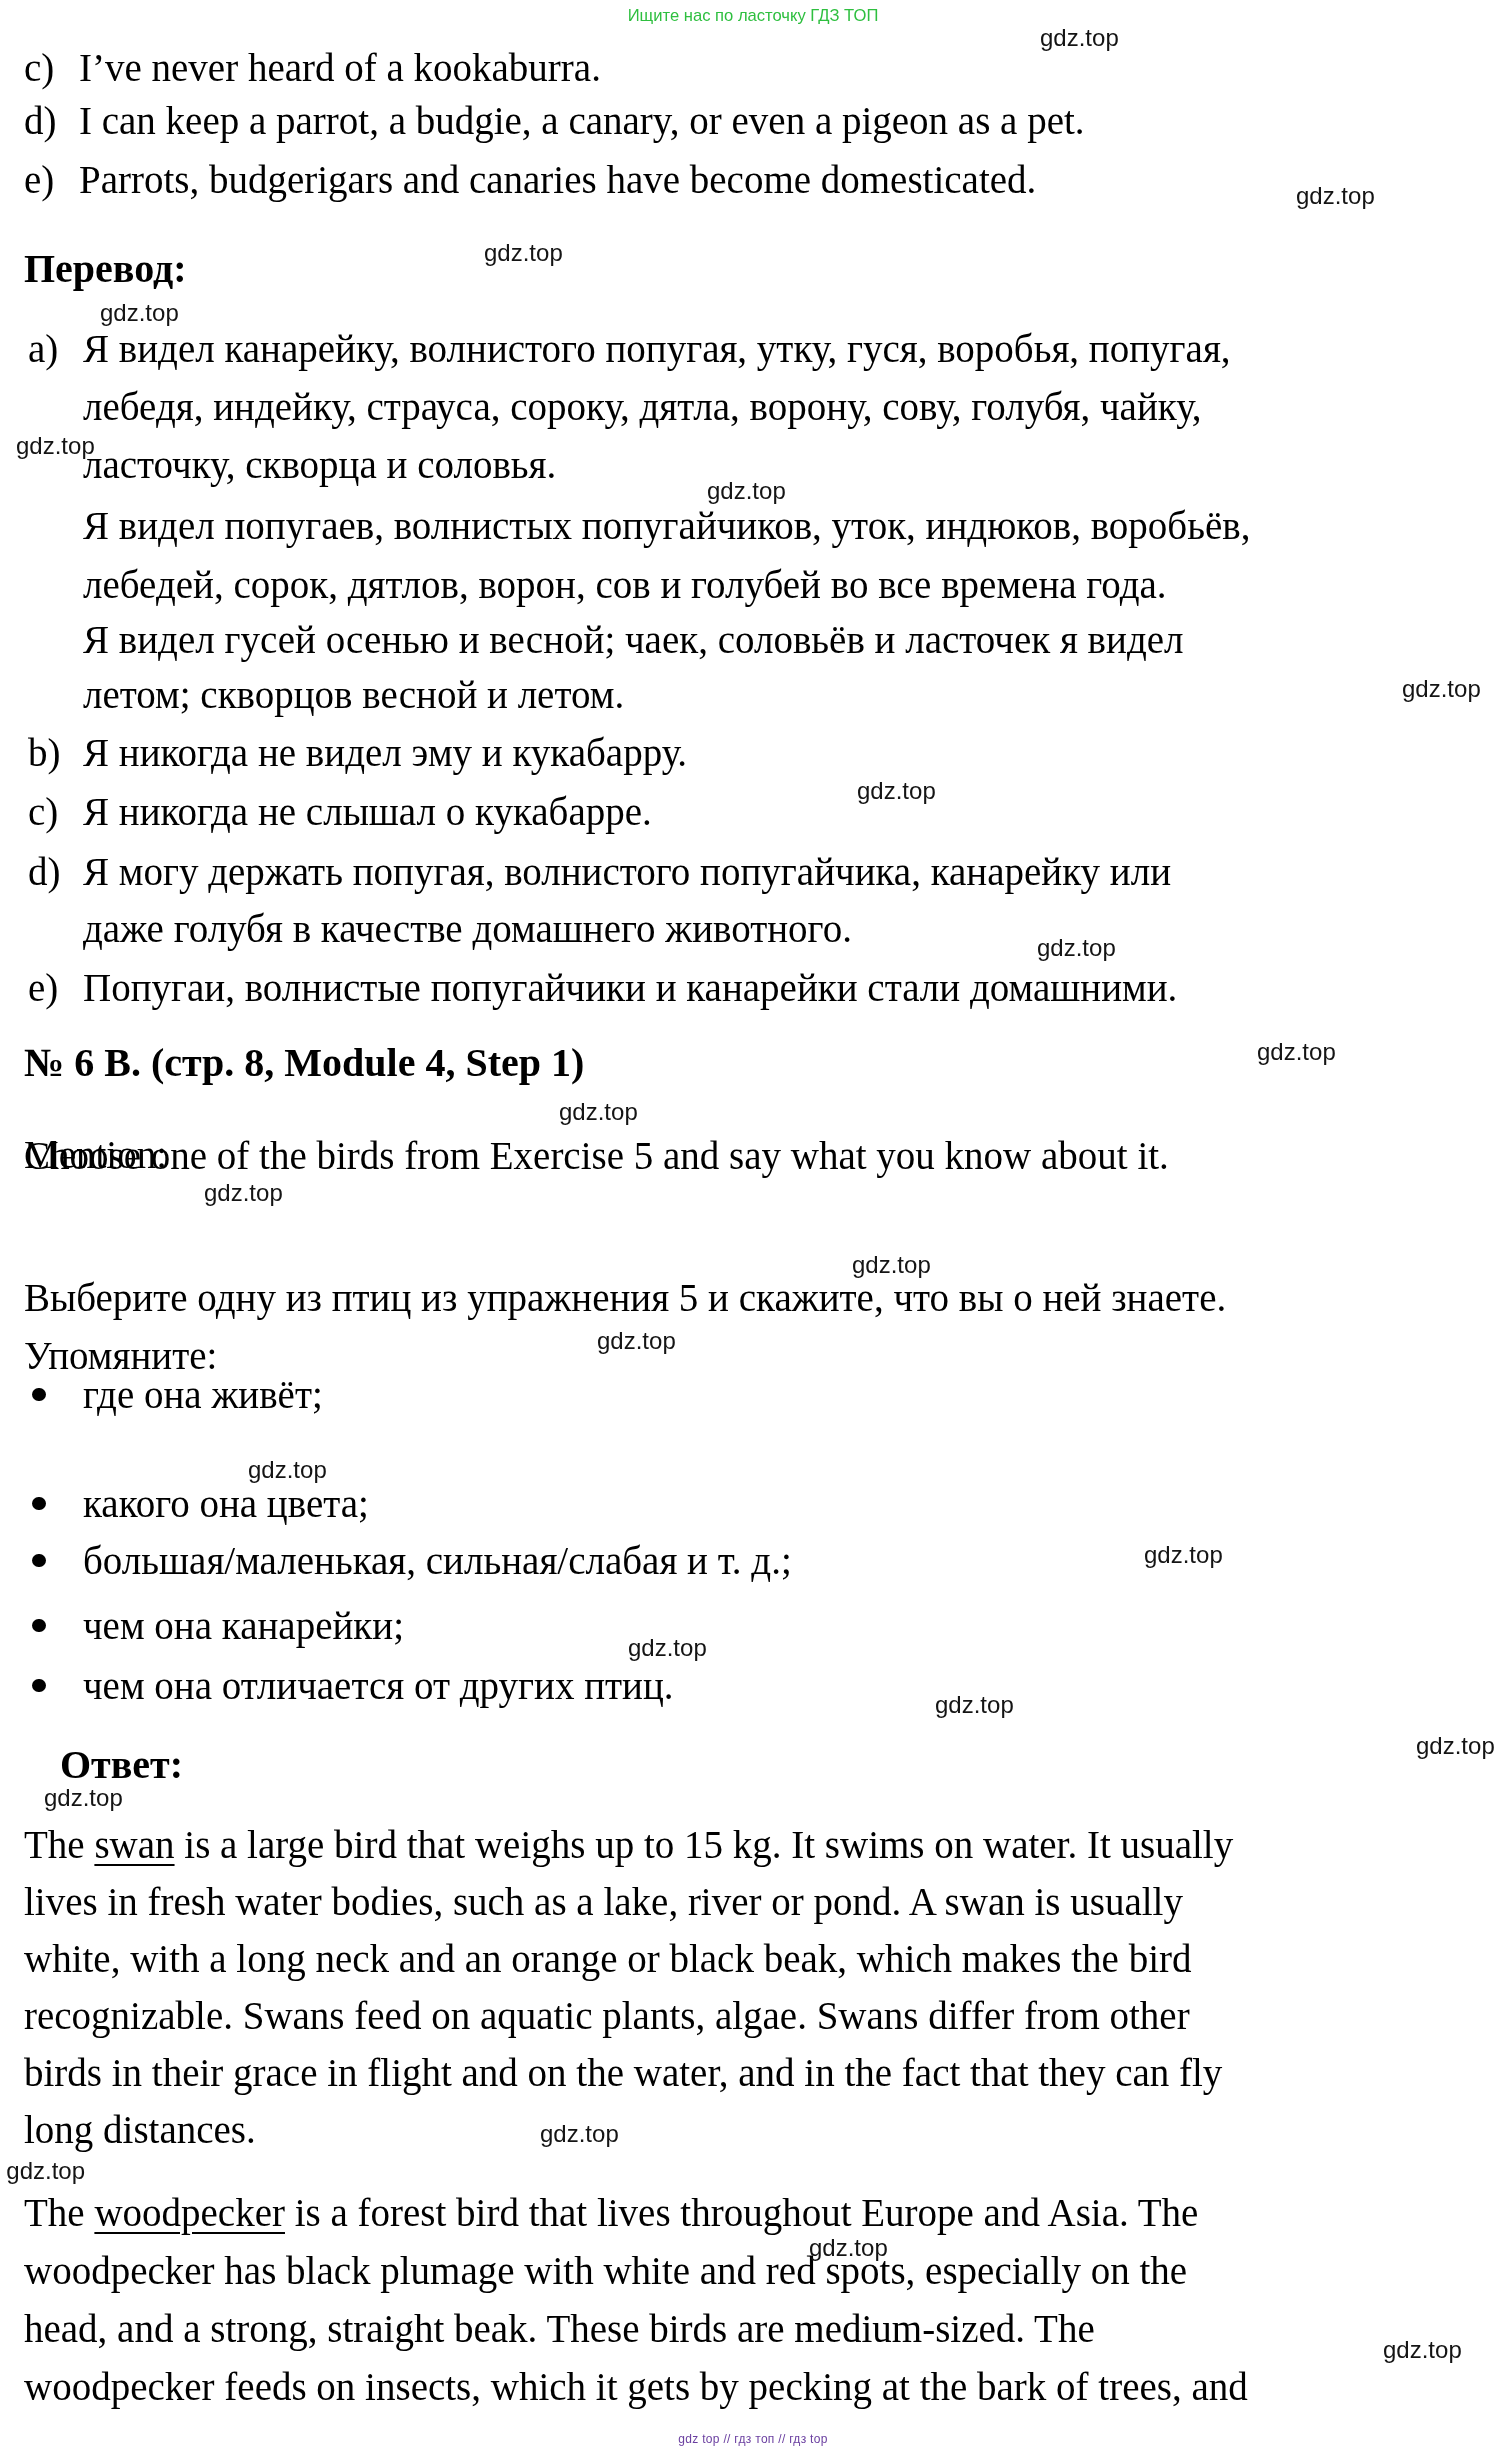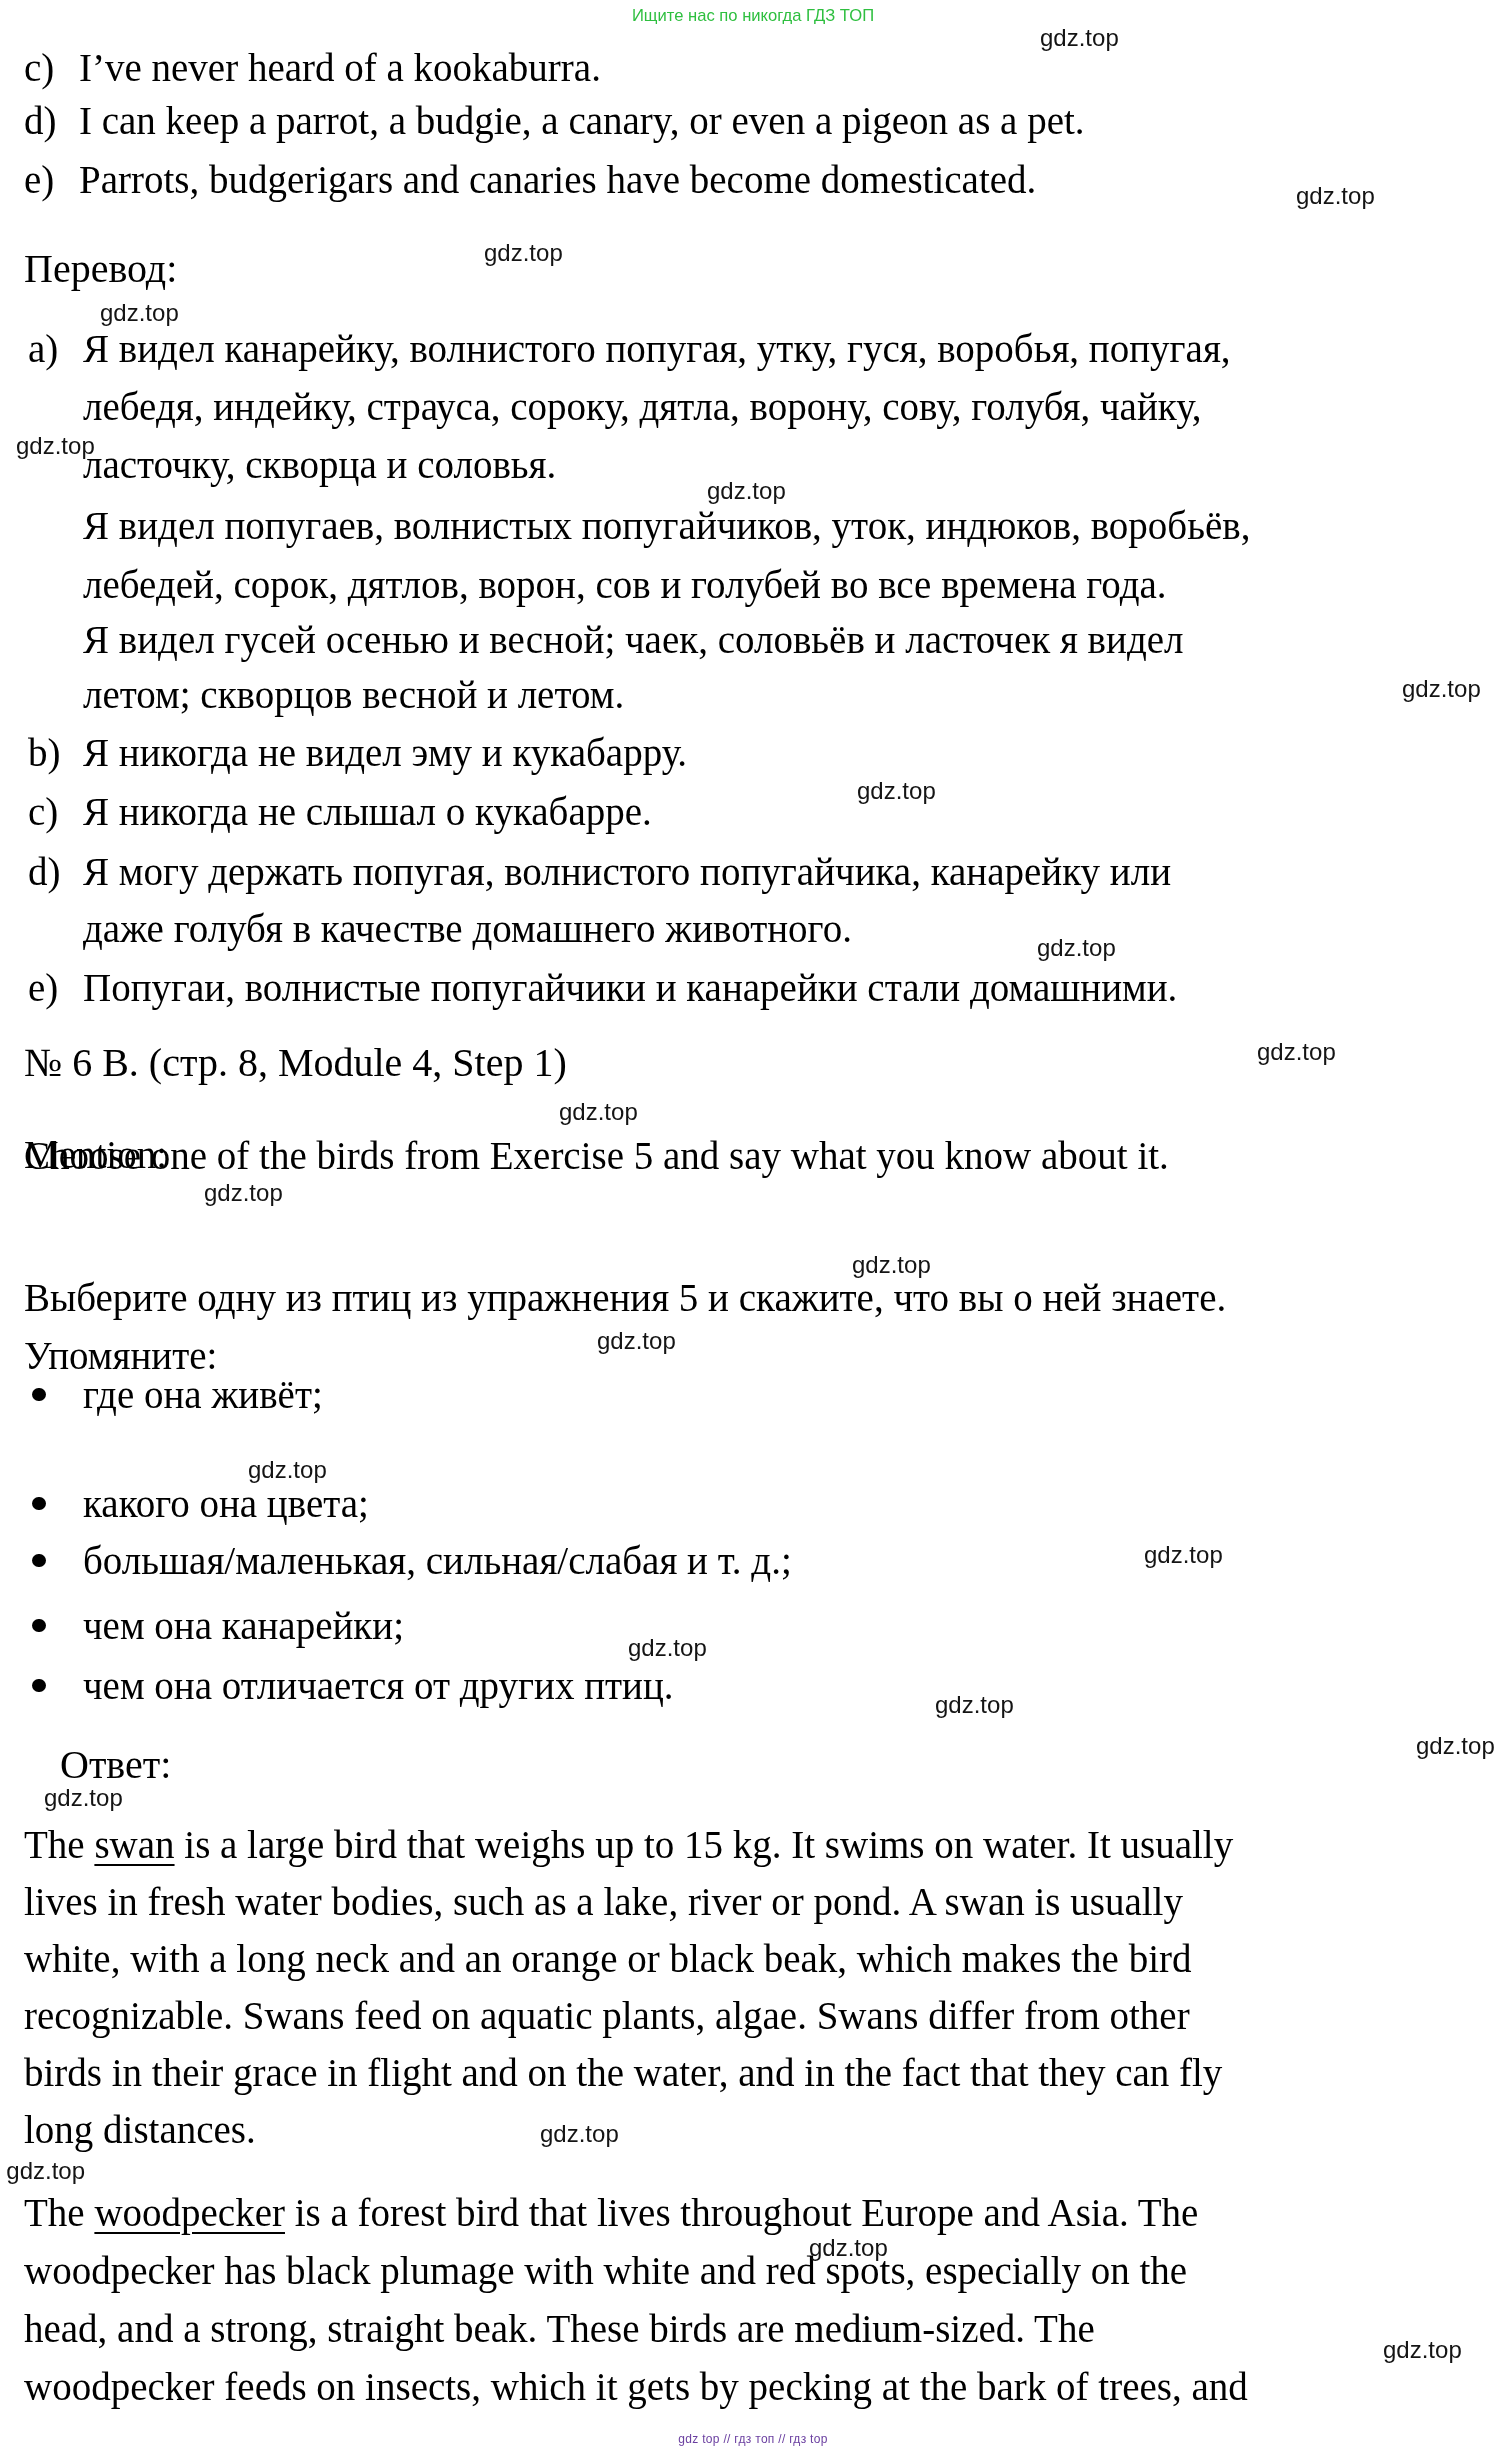--- a/index.html
+++ b/index.html
@@ -31,21 +31,21 @@
     font-family:"Liberation Sans", sans-serif;
     font-size:12px; letter-spacing:0.3px;
     color:var(--purple);
   }
   .block{
     position:absolute;
     font-size:39px;
     line-height:55px;
     white-space:nowrap;
   }
-  .block.bold{font-weight:400;font-size:40px;}
+  .block.bold{font-weight:700;font-size:40px;}
   .block .label{
     position:absolute; left:-55px; top:0;
   }
   .block .dot{
     position:absolute; left:-51px; top:20.6px;
     width:13.5px;height:13.5px;border-radius:50%;
     background:var(--ink);
   }
   .line{white-space:nowrap;}
   .line u{
@@ -58,21 +58,21 @@
     font-family:"Liberation Sans", sans-serif;
     font-size:24px; line-height:24px;
     color:var(--mark);
     white-space:nowrap;
   }
 </style>
 </head>
 <body>
 
 <div class="page">
-  <div class="green-note">Ищите нас по никогда ГДЗ ТОП</div>
+  <div class="green-note">Ищите нас по ласточку ГДЗ ТОП</div>
 
   <div id="blocks">
       <div class="block" style="left: 79px; top: 40px;">
         <span class="label">c)</span>
         <div class="line">I’ve never heard of a kookaburra.</div>
       </div>
       <div class="block" style="left: 79px; top: 93px;">
         <span class="label">d)</span>
         <div class="line">I can keep a parrot, a budgie, a canary, or even a pigeon as a pet.</div>
       </div>

